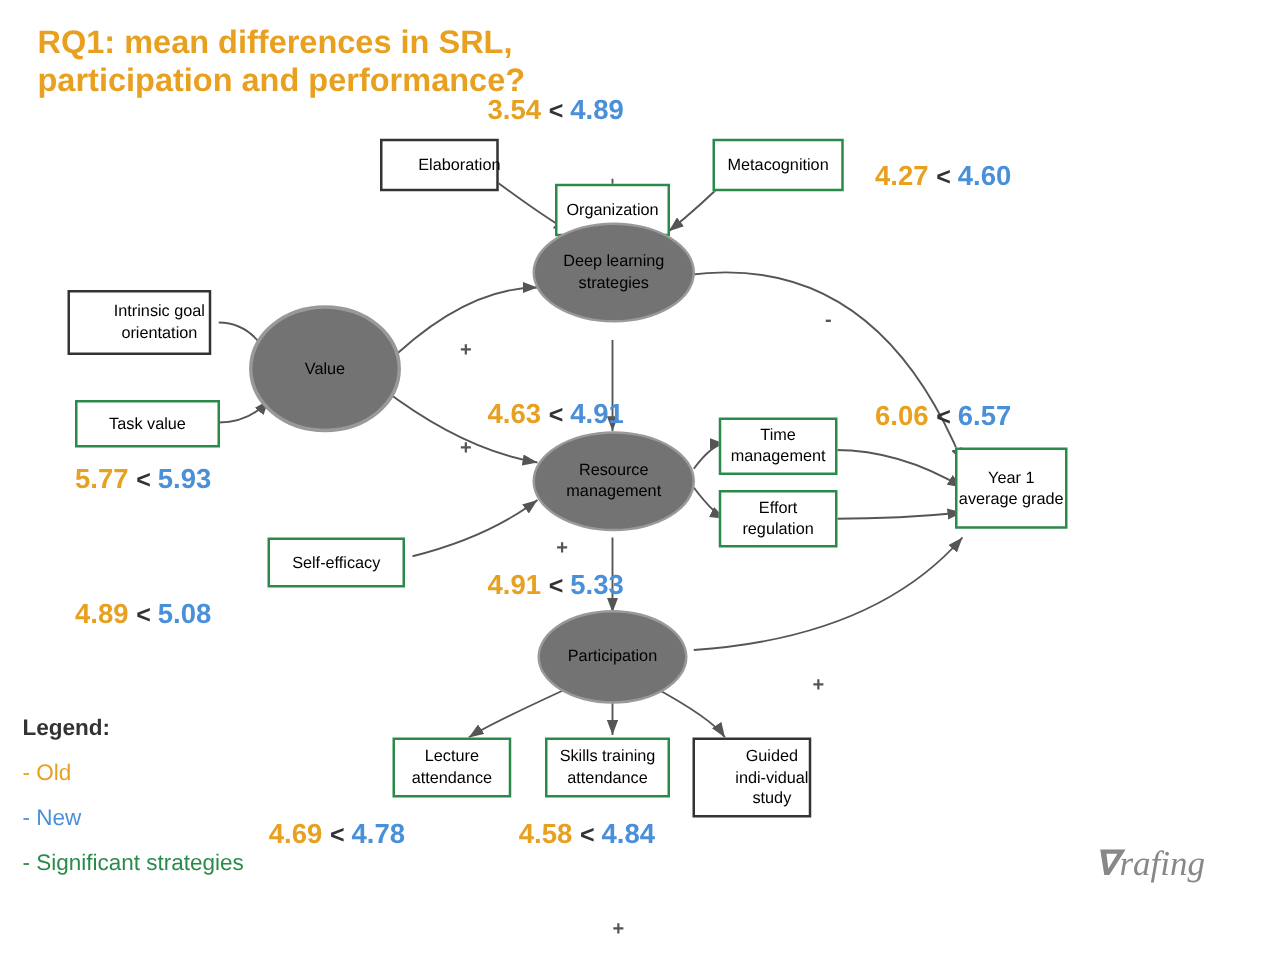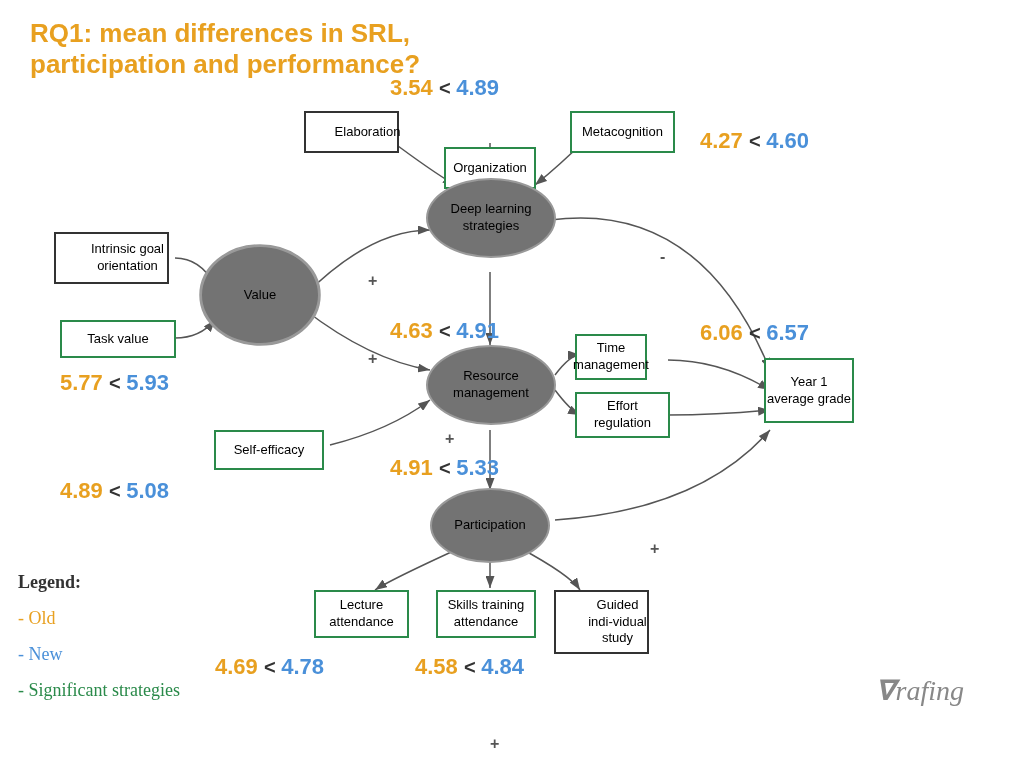--- a/index.html
+++ b/index.html
@@ -71,21 +71,20 @@
       pointer-events: none;
     }
 
     
     .legend {
       position: absolute;
       left: 18px;
       bottom: 60px;
       font-size: 18px;
       line-height: 2;
-      font-family: Liberation Serif, serif;
     }
     .legend-title { color: #333; font-weight: bold; }
     .legend-old { color: #E8A020; }
     .legend-new { color: #4A90D9; }
     .legend-sig { color: #2A8A4A; }
 
     
     .logo {
       position: absolute;
       right: 60px;
@@ -233,21 +232,21 @@
 </div>
 
 <div class="box box-green" style="width:116px; height:38px; left:60px; top:320px;">
   <span>Task value</span>
 </div>
 
 <div class="box box-green" style="width:110px; height:40px; left:214px; top:430px;">
   <span>Self-efficacy</span>
 </div>
 
-<div class="box box-green" style="width:72px; height:46px; left:575px; top:334px;">
+<div class="box box-green" style="width:95px; height:46px; left:575px; top:334px;">
   <span>Time management</span>
 </div>
 
 <div class="box box-green" style="width:95px; height:46px; left:575px; top:392px;">
   <span>Effort regulation</span>
 </div>
 
 <div class="box box-green" style="width:90px; height:65px; left:764px; top:358px;">
   <span>Year 1 average grade</span>
 </div>

